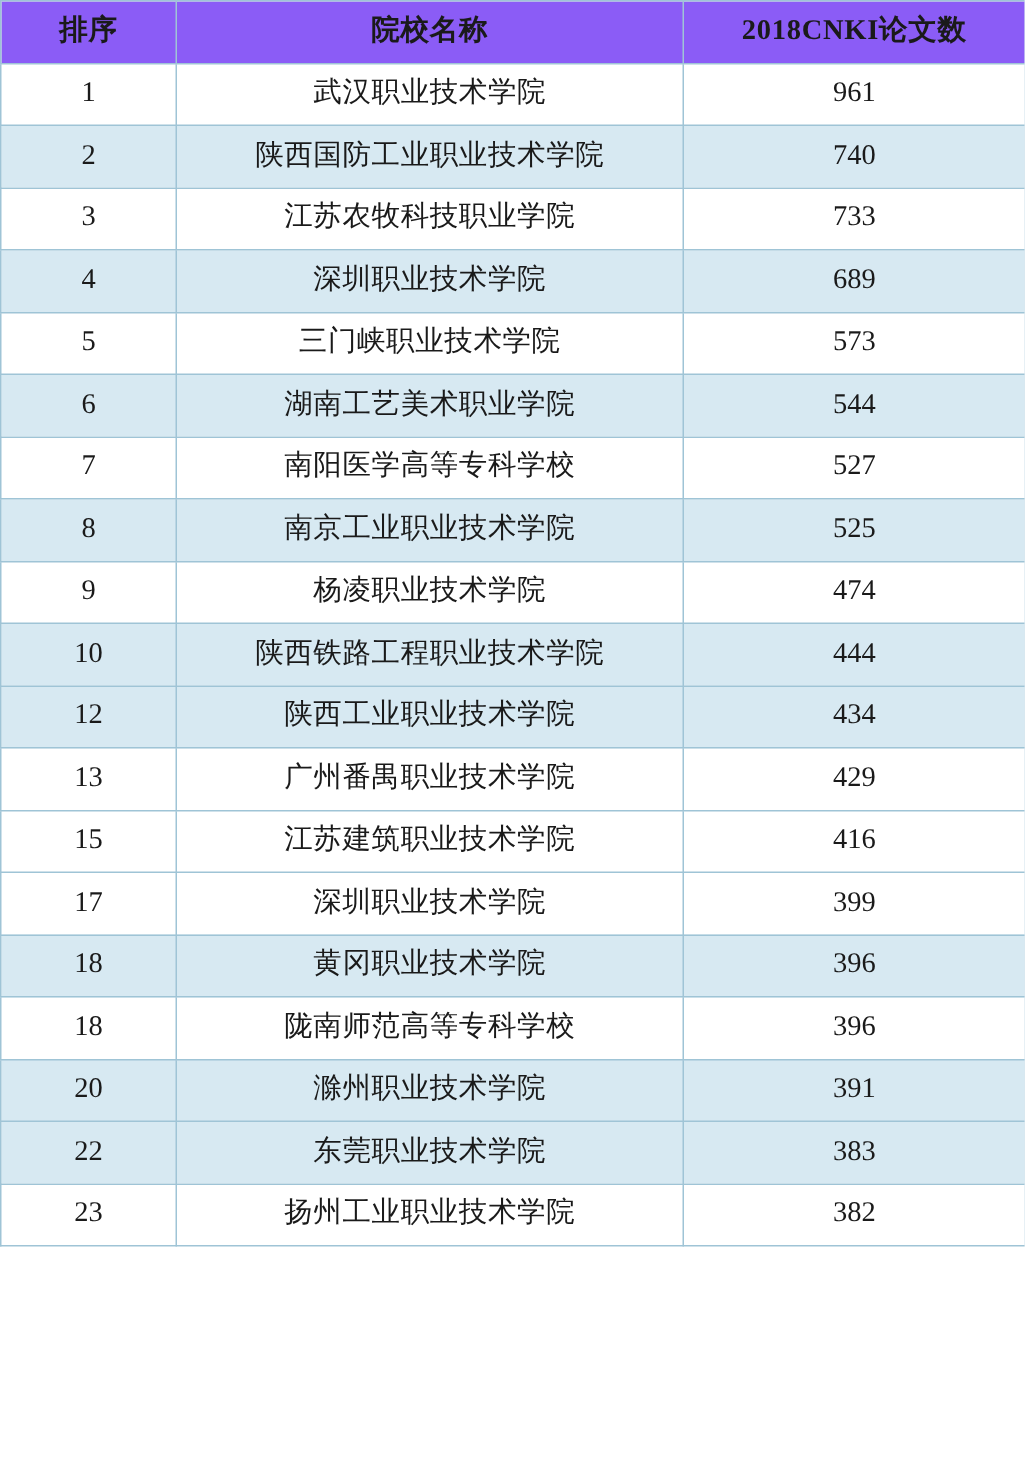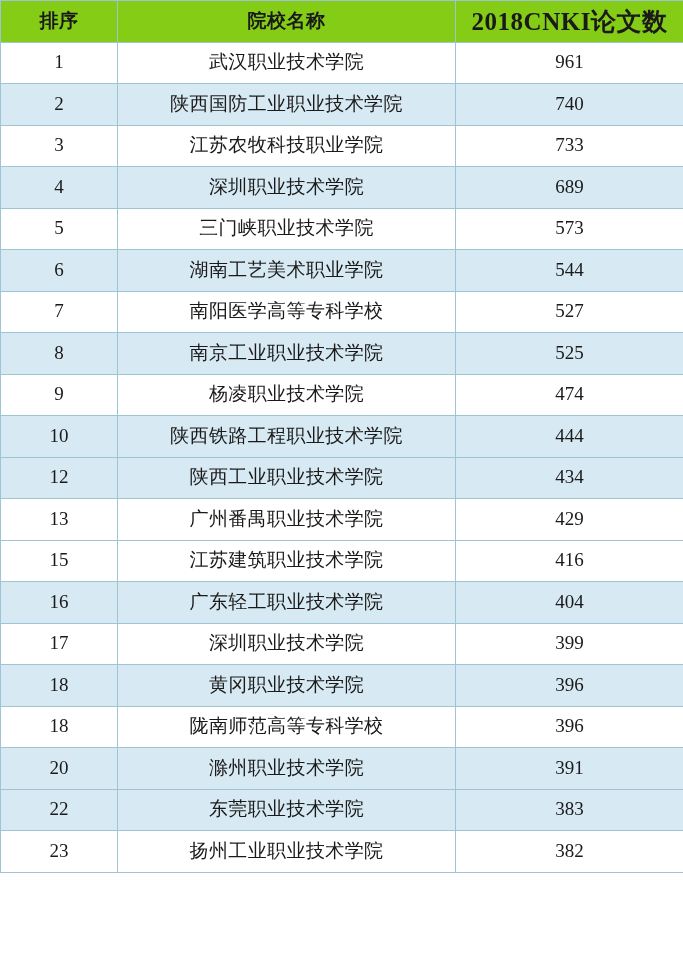--- a/index.html
+++ b/index.html
@@ -31,29 +31,29 @@
     height: 40.5px;
     font-size: 19px;
     color: #1a1a1a;
     line-height: 1.1;
   }
   col.c-rank { width: 117px; }
   col.c-name { width: 338px; }
   col.c-count { width: 228px; }
 
   thead th {
-    background: #84cc16;
+    background: #8b5cf6;
     font-weight: bold;
     font-size: 20px;
     height: 44px;
     color: #111111;
     letter-spacing: 0.5px;
   }
   thead th.h-count {
-    font-size: 25px;
+    font-size: 19px;
   }
   tbody tr.odd td {
     background: #ffffff;
   }
   tbody tr.even td {
     background: #d7e9f2;
   }
   td.cell-name {
     font-size: 19.5px;
     letter-spacing: 0.4px;
@@ -141,25 +141,20 @@
         <tr class="odd">
           <td class="cell-rank">13</td>
           <td class="cell-name">广州番禺职业技术学院</td>
           <td class="cell-count">429</td>
         </tr>
         <tr class="odd">
           <td class="cell-rank">15</td>
           <td class="cell-name">江苏建筑职业技术学院</td>
           <td class="cell-count">416</td>
         </tr>
-        <tr class="even">
-          <td class="cell-rank">16</td>
-          <td class="cell-name">广东轻工职业技术学院</td>
-          <td class="cell-count">404</td>
-        </tr>
         <tr class="odd">
           <td class="cell-rank">17</td>
           <td class="cell-name">深圳职业技术学院</td>
           <td class="cell-count">399</td>
         </tr>
         <tr class="even">
           <td class="cell-rank">18</td>
           <td class="cell-name">黄冈职业技术学院</td>
           <td class="cell-count">396</td>
         </tr>

